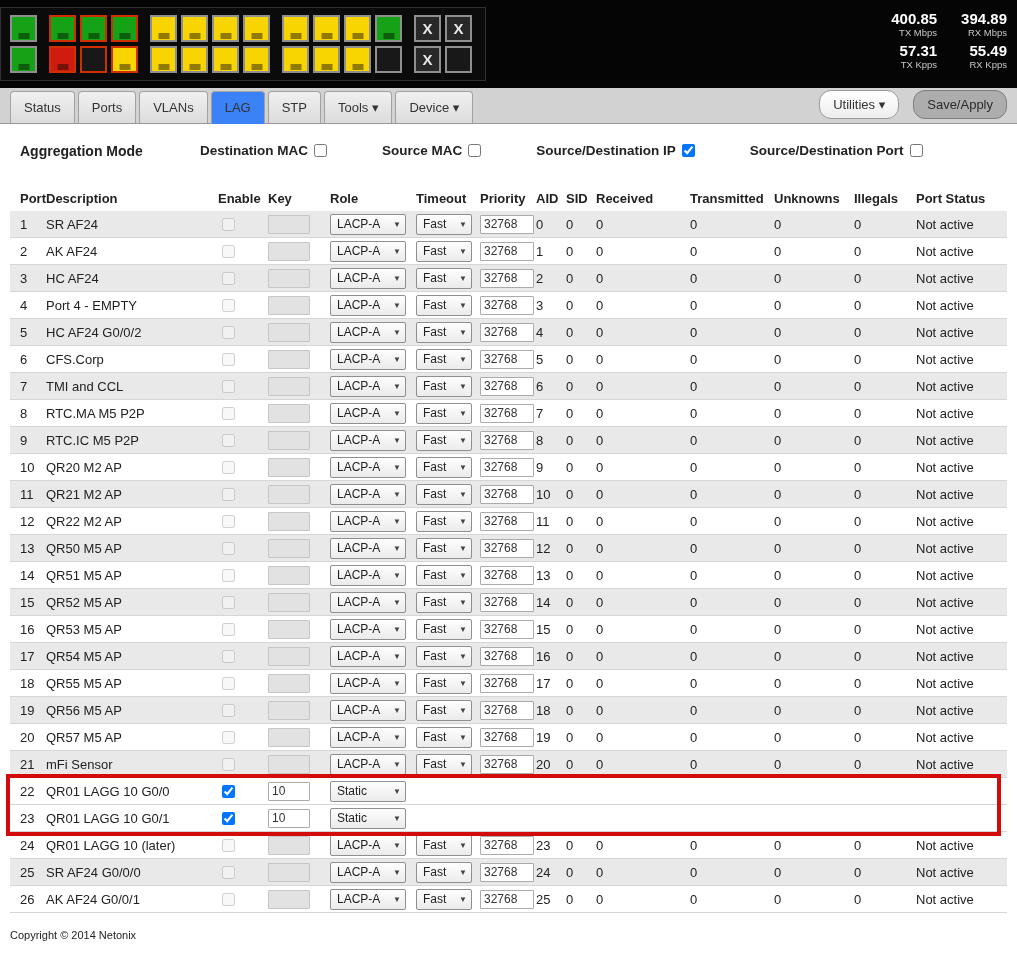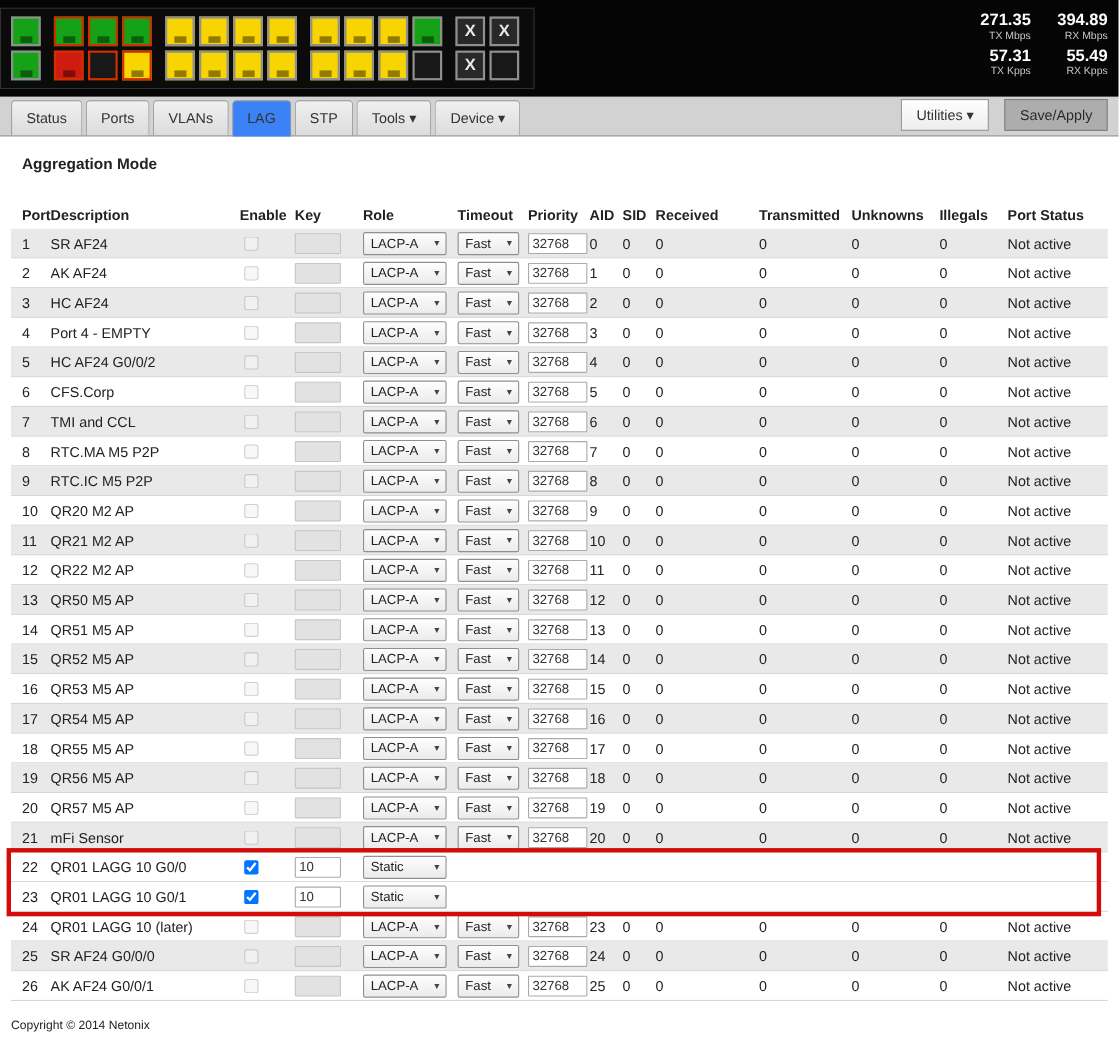--- a/index.html
+++ b/index.html
@@ -46,21 +46,21 @@
   .tabbar { height:36px; background:#d2d2d2; border-bottom:1px solid #979797;
             display:flex; align-items:flex-end; padding:0 10px; position:relative; }
   .tabs { display:flex; align-items:flex-end; }
   .tab { font-size:13px; color:#333; padding:8px 13px;
          background:linear-gradient(#f0f0f0,#dcdcdc);
          border:1px solid #a2a2a2; border-bottom:none;
          border-radius:4px 4px 0 0; margin-right:3px; position:relative; cursor:pointer;
          white-space:nowrap; }
   .tab.active { background:#3b82f6; margin-bottom:-1px; padding-bottom:9px; z-index:2; }
   .tb-buttons { margin-left:auto; display:flex; align-items:center; gap:14px; padding-bottom:4px; }
-  .btn { font-size:13px; padding:6px 13px; border-radius:0; border:1px solid #9a9a9a;
+  .btn { font-size:13px; padding:6px 13px; border-radius:12px; border:1px solid #9a9a9a;
          cursor:pointer; font-family:inherit; }
   .btn.util { background:linear-gradient(#ffffff,#ededed); color:#333; }
   .btn.save { background:#adadad; border-color:#7e7e7e; color:#2b2b2b; }
 
   
   .agg { display:flex; align-items:center; padding:17px 0 15px 20px; }
   .agg-title { font-weight:bold; font-size:14px; width:180px; }
   .agg-opts { display:flex; align-items:center; }
   .agg-opt { display:flex; align-items:center; margin-right:52px; }
   .agg-opt .lbl { font-weight:bold; font-size:13.5px; white-space:nowrap; }
@@ -153,21 +153,21 @@
         <div class="port p-x">X</div>
         <div class="port p-x">X</div>
       </div>
       <div class="pcol">
         <div class="port p-x">X</div>
         <div class="port p-black"></div>
       </div>
     </div>
   <div class="stats">
       <div class="stat">
-        <div class="v">271.35</div>
+        <div class="v">400.85</div>
         <div class="l">TX Mbps</div>
       </div>
       <div class="stat">
         <div class="v">394.89</div>
         <div class="l">RX Mbps</div>
       </div>
       <div class="stat">
         <div class="v">57.31</div>
         <div class="l">TX Kpps</div>
       </div>
@@ -189,20 +189,38 @@
       <div class="tab">Device ▾</div>
     </div>
   <div class="tb-buttons">
     <button class="btn util">Utilities ▾</button>
     <button class="btn save">Save/Apply</button>
   </div>
 </div>
 
 <div class="agg">
   <div class="agg-title">Aggregation Mode</div>
+  <div class="agg-opts">
+      <span class="agg-opt">
+        <span class="lbl">Destination MAC</span>
+        <input type="checkbox" style="">
+      </span>
+      <span class="agg-opt">
+        <span class="lbl">Source MAC</span>
+        <input type="checkbox" style="">
+      </span>
+      <span class="agg-opt">
+        <span class="lbl">Source/Destination IP</span>
+        <input type="checkbox" checked="" style="">
+      </span>
+      <span class="agg-opt">
+        <span class="lbl">Source/Destination Port</span>
+        <input type="checkbox" style="">
+      </span>
+    </div>
 </div>
 
 <div class="lag-table">
   <div class="thead">
       <div class="c-port">Port</div>
       <div class="c-desc">Description</div>
       <div class="c-enable">Enable</div>
       <div class="c-key">Key</div>
       <div class="c-role">Role</div>
       <div class="c-timeout">Timeout</div>

